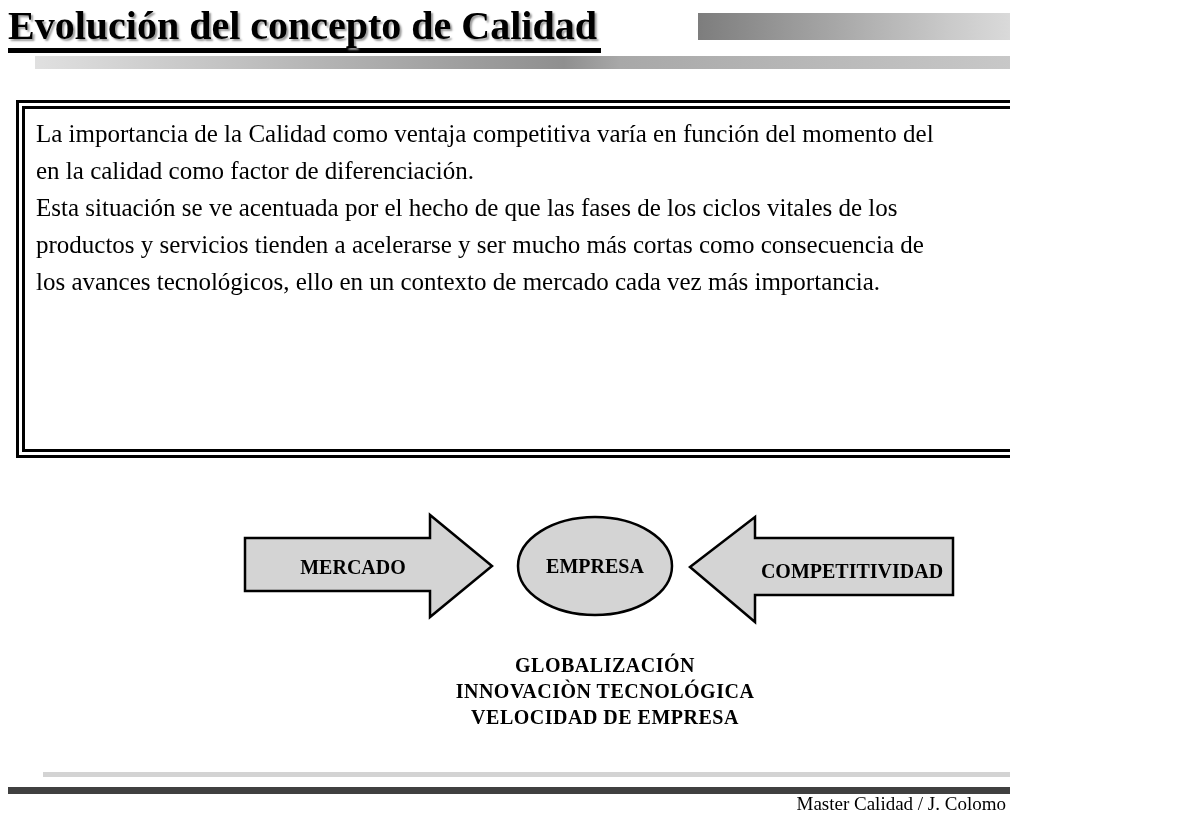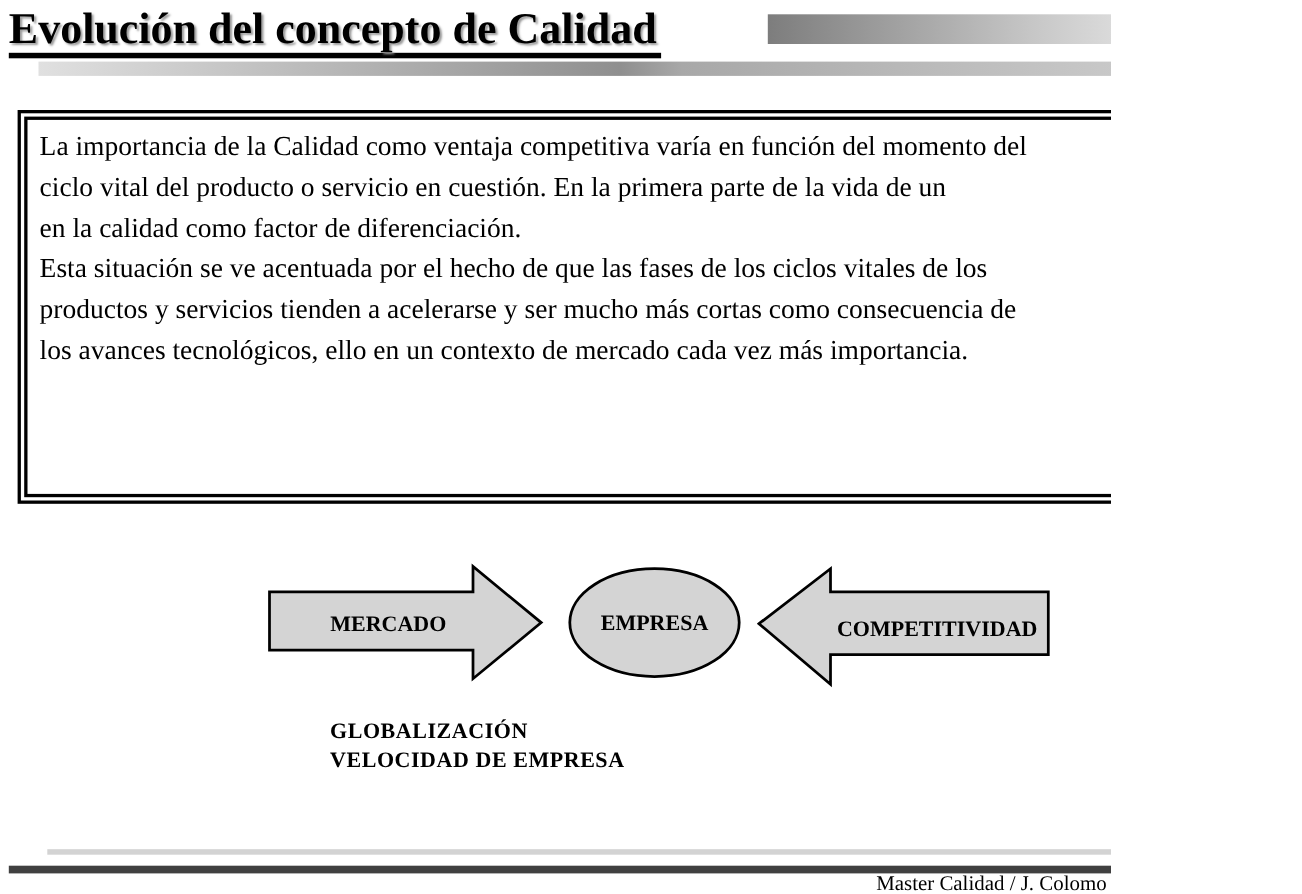--- a/index.html
+++ b/index.html
@@ -90,20 +90,21 @@
     font-weight: bold;
     fill: #000000;
     text-anchor: middle;
   }
 
   .drivers {
     position: absolute;
     left: 300px;
     top: 652px;
     width: 610px;
+    text-align: center;
   }
   .driver {
     font-size: 20px;
     line-height: 26px;
     font-weight: bold;
     letter-spacing: 0.5px;
   }
 
   
   .footer-bar-light {
@@ -136,39 +137,39 @@
 
 <div class="slide">
 
   <h1 class="title">Evolución del concepto de Calidad</h1>
   <div class="bar-top"></div>
   <div class="bar-sub"></div>
 
   <div class="textbox-outer">
     <div class="textbox-inner">
       <div class="intro-line">La importancia de la Calidad como ventaja competitiva varía en función del momento del</div>
-      <div class="intro-line">ciclo vital del producto o servicio en cuestión. En la primera parte de la vida de un</div>
       <div class="intro-line">en la calidad como factor de diferenciación.</div>
       <div class="intro-line">Esta situación se ve acentuada por el hecho de que las fases de los ciclos vitales de los</div>
       <div class="intro-line">productos y servicios tienden a acelerarse y ser mucho más cortas como consecuencia de</div>
       <div class="intro-line">los avances tecnológicos, ello en un contexto de mercado cada vez más importancia.</div>
     </div>
   </div>
 
   <svg class="diagram" viewBox="0 0 740 135" xmlns="http://www.w3.org/2000/svg">
     <polygon class="shape" points="15,38 200,38 200,15 262,66 200,117 200,91 15,91"></polygon>
     <ellipse class="shape" cx="365" cy="66" rx="77" ry="49"></ellipse>
     <polygon class="shape" points="460,67 525,17 525,38 723,38 723,95 525,95 525,122"></polygon>
     <text class="shape-label" x="123" y="74">MERCADO</text>
     <text class="shape-label" x="365" y="73">EMPRESA</text>
     <text class="shape-label" x="622" y="78">COMPETITIVIDAD</text>
   </svg>
 
   <div class="drivers">
     <div class="driver">GLOBALIZACIÓN</div>
+    <div class="driver">INNOVACIÒN TECNOLÓGICA</div>
     <div class="driver">VELOCIDAD DE EMPRESA</div>
   </div>
 
   <div class="footer-bar-light"></div>
   <div class="footer-bar-dark"></div>
   <div class="footer-text">Master Calidad / J. Colomo</div>
 
 </div>
 
 </body></html>

